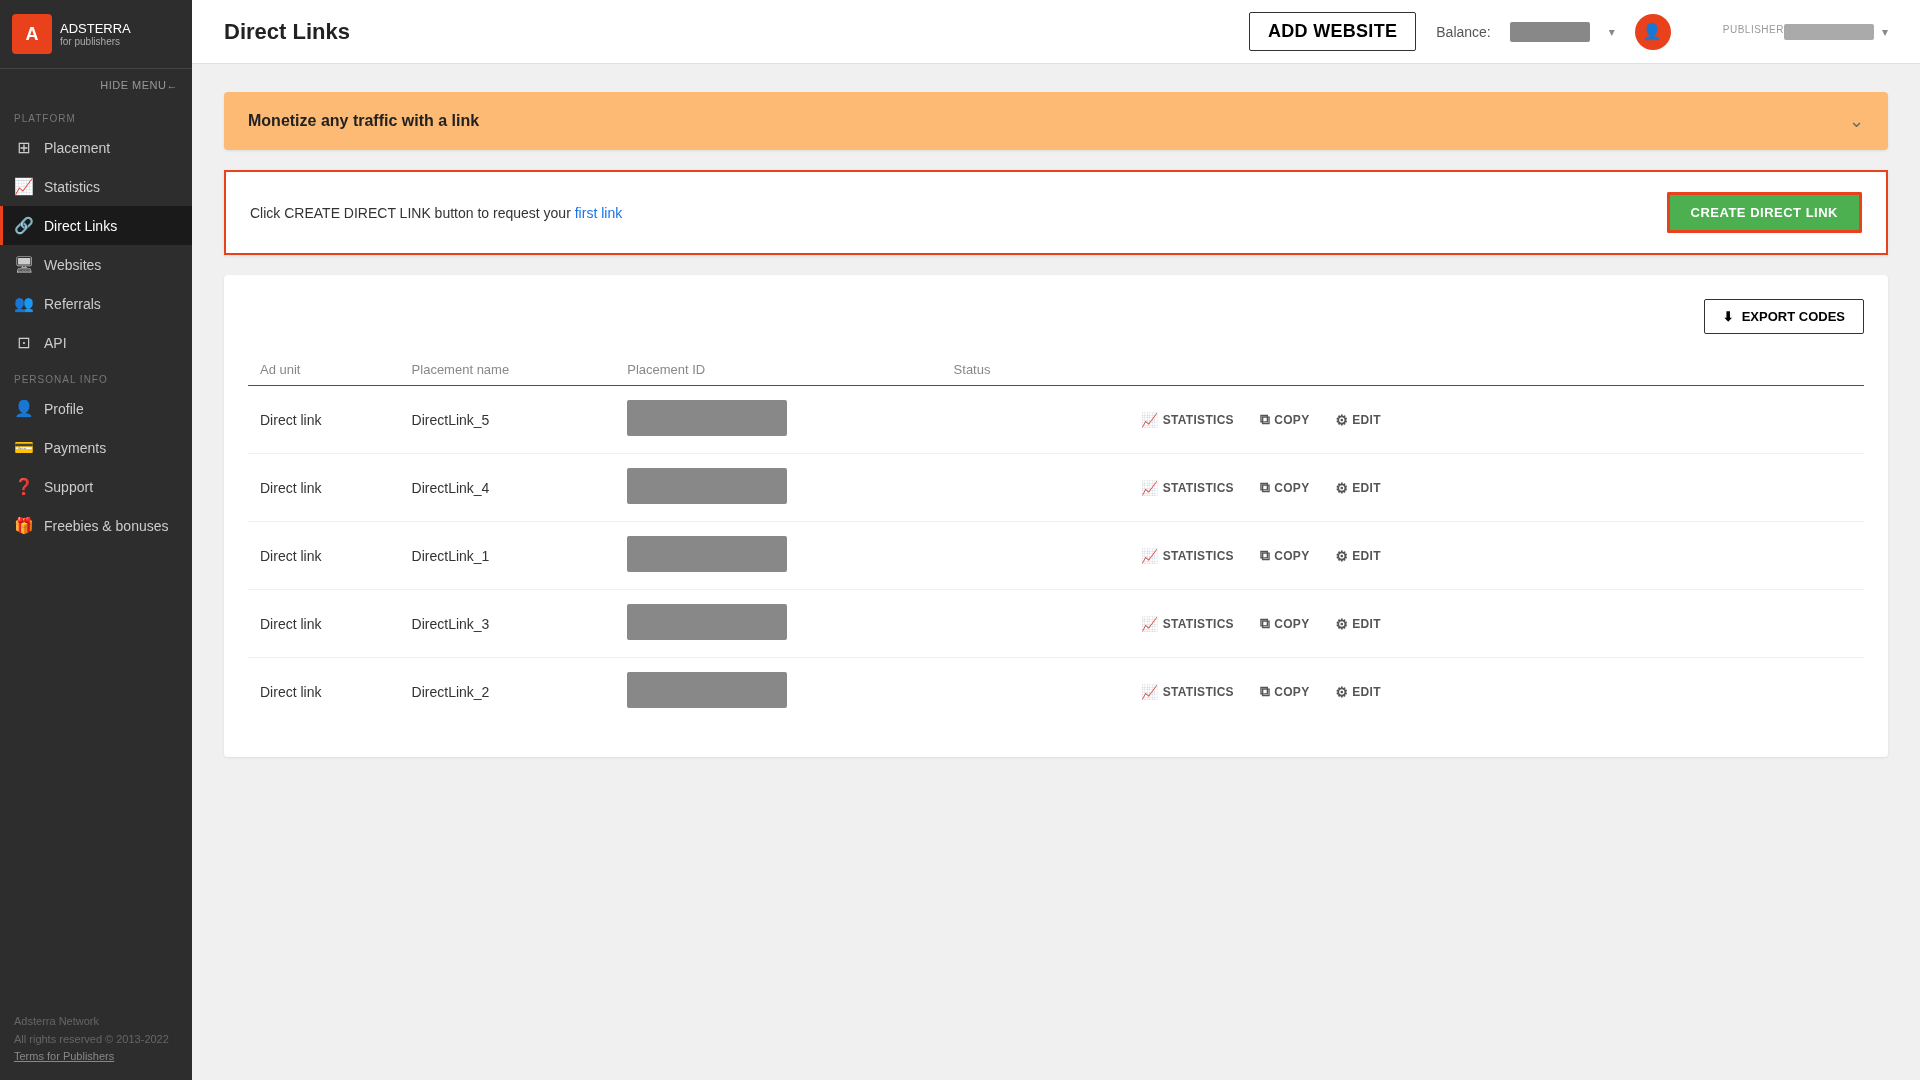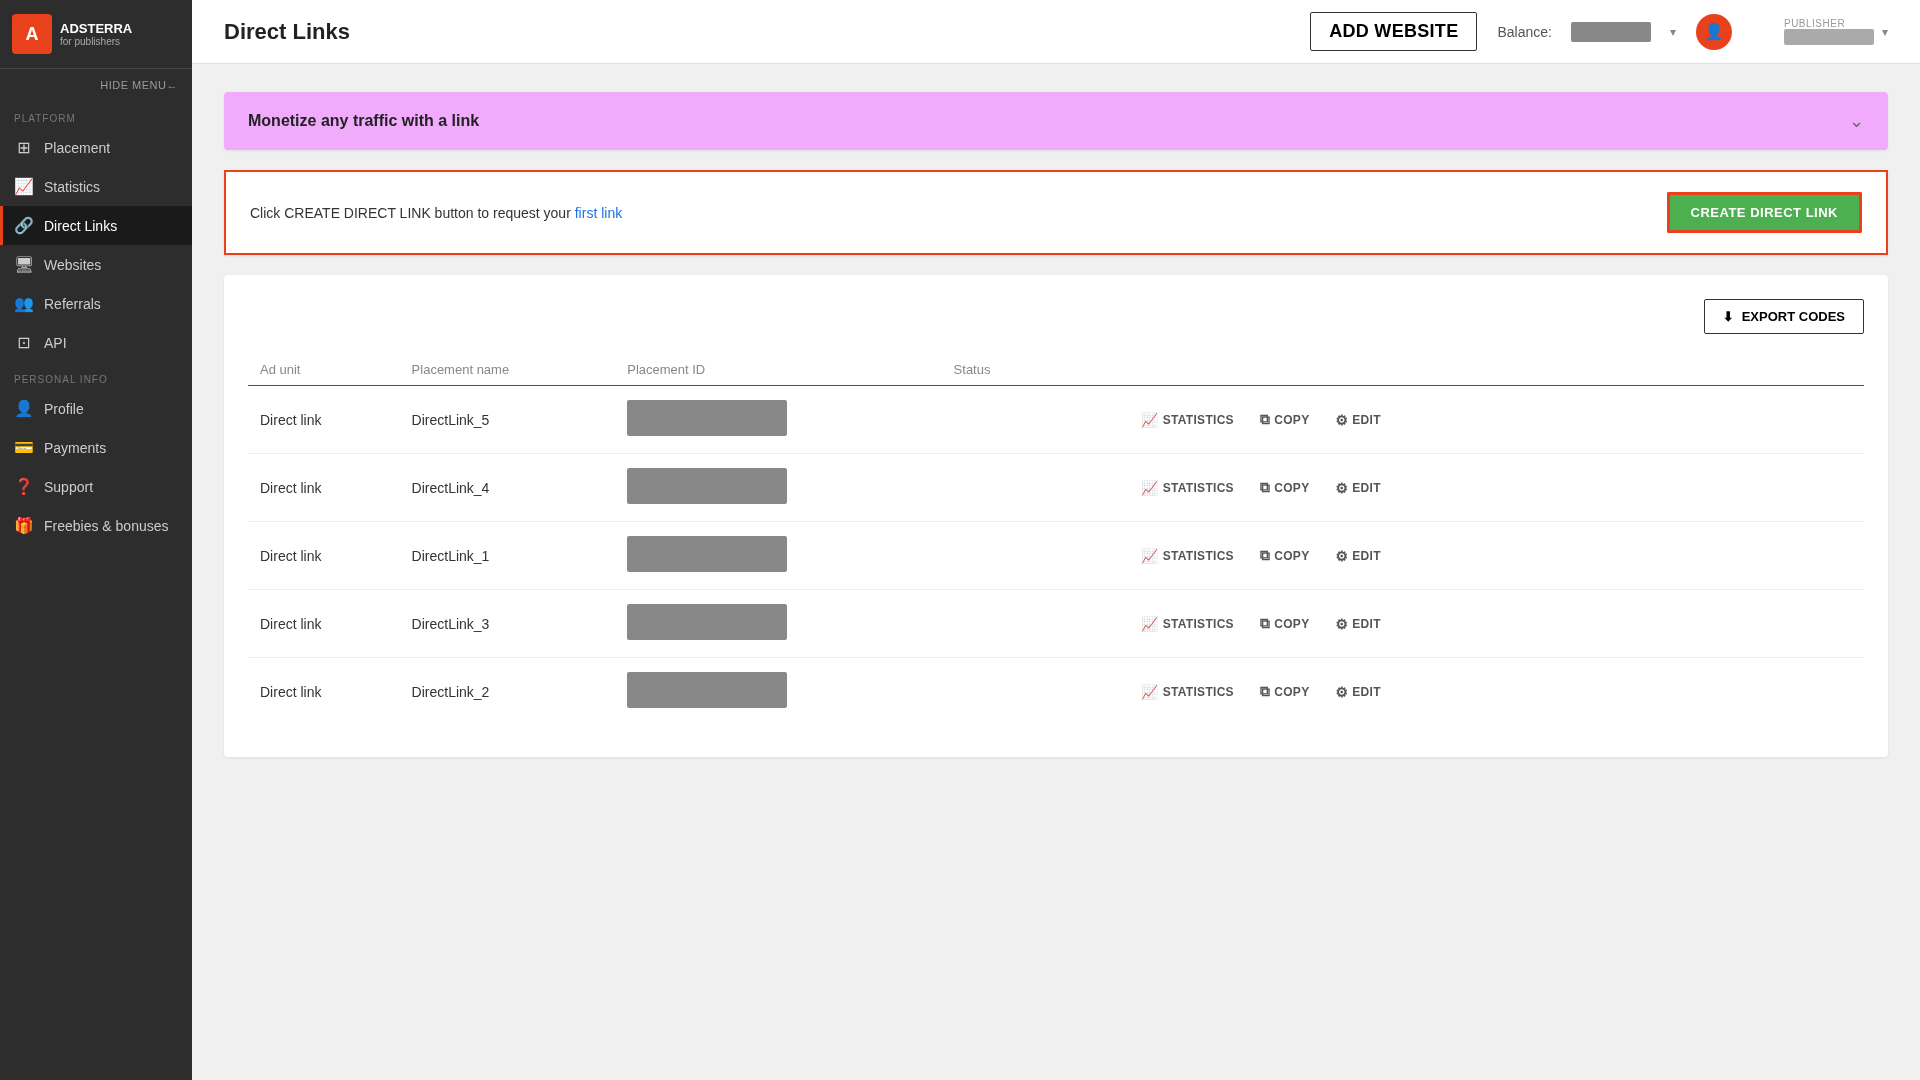--- a/index.html
+++ b/index.html
@@ -29,21 +29,21 @@
       border-radius: 4px;
       display: flex;
       align-items: center;
       justify-content: center;
       font-weight: bold;
       color: white;
       font-size: 18px;
       margin-right: 8px;
       flex-shrink: 0;
     }
-    .logo-text { font-size: 13px; font-weight: bold; color: white; line-height: 1.2; }
+    .logo-text { font-size: 13px; font-weight: normal; color: white; line-height: 1.2; }
     .logo-sub { font-size: 10px; color: #aaa; font-weight: normal; }
 
     .hide-menu {
       display: flex;
       align-items: center;
       justify-content: flex-end;
       padding: 10px 14px;
       font-size: 11px;
       color: #999;
       letter-spacing: 0.5px;
@@ -114,35 +114,35 @@
       height: 20px;
       border-radius: 2px;
       display: inline-block;
     }
     .chevron-down { font-size: 12px; color: #888; }
     .user-area { display: flex; align-items: center; gap: 8px; cursor: pointer; }
     .user-avatar {
       width: 36px; height: 36px; background: #e8411c; border-radius: 50%;
       display: flex; align-items: center; justify-content: center; color: white; font-size: 16px;
     }
-    .user-name-block { display: flex; flex-direction: column; padding-left: 44px; }
+    .user-name-block { display: flex; flex-direction: row; padding-left: 44px; }
     .user-role { font-size: 10px; color: #999; text-transform: uppercase; letter-spacing: 0.5px; }
     .user-name-bar { background: #aaa; width: 90px; height: 16px; border-radius: 2px; }
 
     
     .content {
       flex: 1;
       padding: 28px 32px;
       overflow-y: auto;
       background: #f0f0f0;
     }
 
     
     .card {
-      background: #f0abfc;
+      background: #fdba74;
       border-radius: 4px;
       margin-bottom: 20px;
       box-shadow: 0 1px 3px rgba(0,0,0,0.08);
     }
     .monetize-header {
       display: flex;
       align-items: center;
       justify-content: space-between;
       padding: 18px 24px;
       cursor: pointer;
@@ -318,20 +318,25 @@
   </div>
   <div class="nav-item">
     <span class="nav-icon">❓</span>
     <span>Support</span>
   </div>
   <div class="nav-item">
     <span class="nav-icon">🎁</span>
     <span>Freebies &amp; bonuses</span>
   </div>
 
+  <div class="sidebar-footer">
+    <div>Adsterra Network</div>
+    <div>All rights reserved © 2013-2022</div>
+    <a>Terms for Publishers</a>
+  </div>
 </aside>
 
 <div class="main">
 
   <header class="header">
     <h1 class="header-title">Direct Links</h1>
     <div class="header-right">
       <button class="add-website-btn">ADD WEBSITE</button>
       <div class="balance-area">
         <span>Balance:</span>

